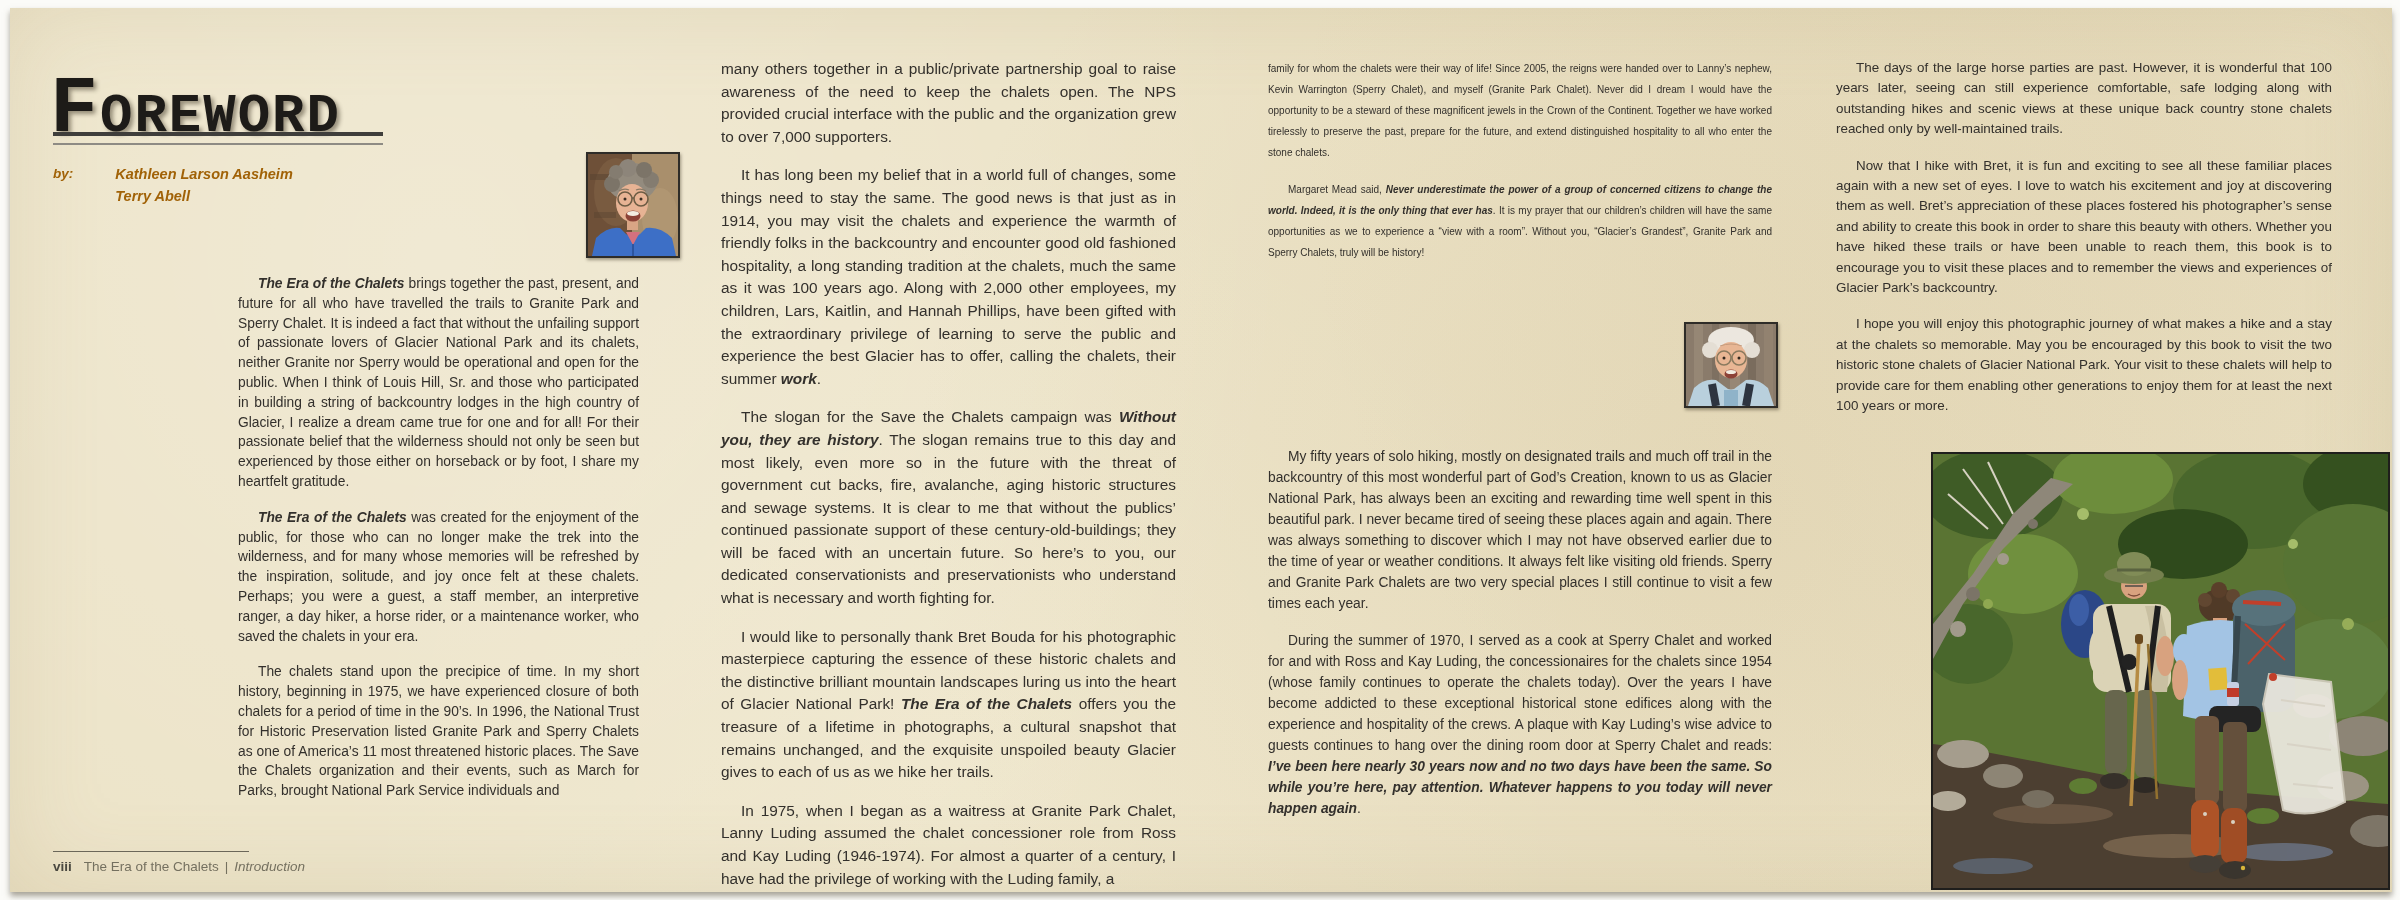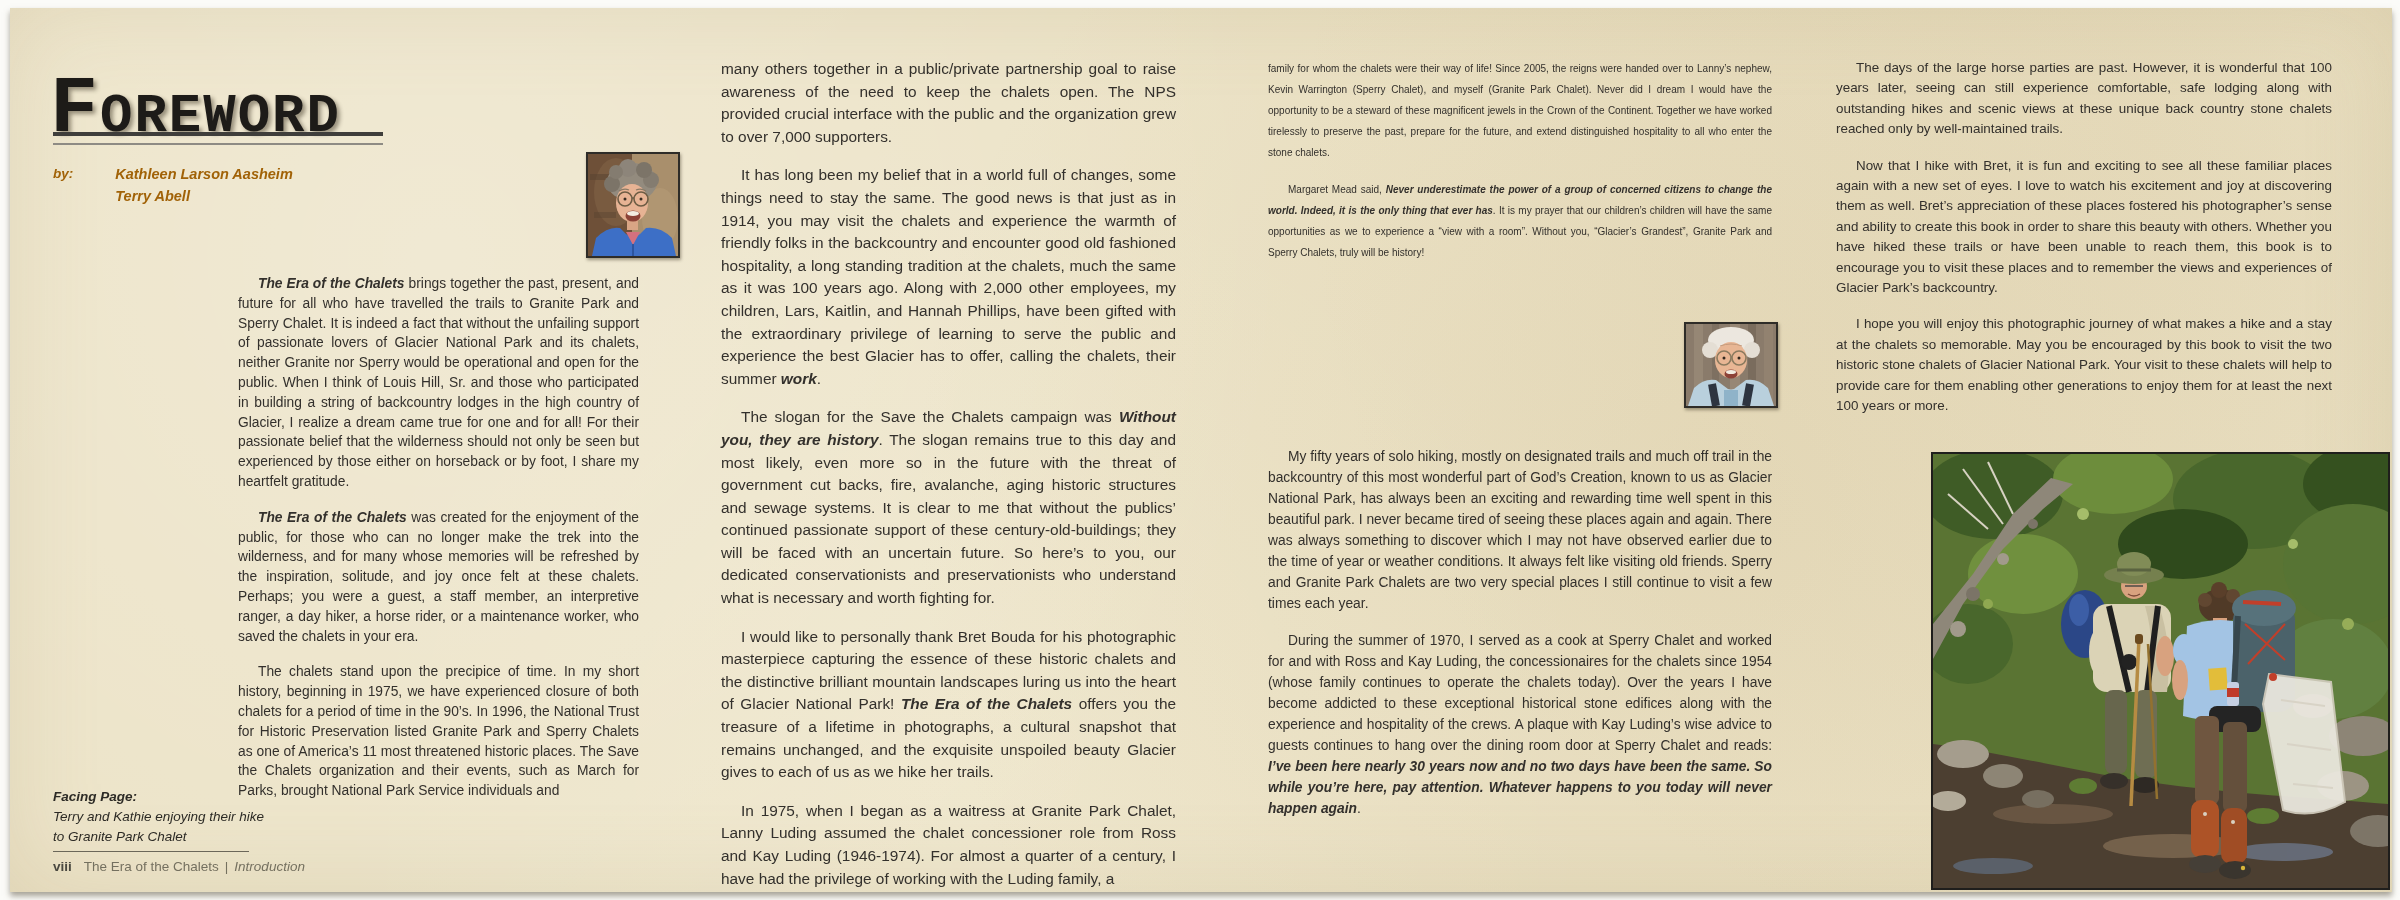--- a/index.html
+++ b/index.html
@@ -101,25 +101,20 @@
   <div class="col col3b">
       <p><span>My fifty years of solo hiking, mostly on designated trails and much off trail in the backcountry of this most wonderful part of God’s Creation, known to us as Glacier National Park, has always been an exciting and rewarding time well spent in this beautiful park. I never became tired of seeing these places again and again. There was always something to discover which I may not have observed earlier due to the time of year or weather conditions. It always felt like visiting old friends. Sperry and Granite Park Chalets are two very special places I still continue to visit a few times each year.</span></p>
       <p><span>During the summer of 1970, I served as a cook at Sperry Chalet and worked for and with Ross and Kay Luding, the concessionaires for the chalets since 1954 (whose family continues to operate the chalets today). Over the years I have become addicted to these exceptional historical stone edifices along with the experience and hospitality of the crews. A plaque with Kay Luding’s wise advice to guests continues to hang over the dining room door at Sperry Chalet and reads: </span><span class="run-bi">I’ve been here nearly 30 years now and no two days have been the same. So while you’re here, pay attention. Whatever happens to you today will never happen again</span><span>.</span></p>
     </div>
   <div class="col col4">
       <p><span>The days of the large horse parties are past. However, it is wonderful that 100 years later, seeing can still experience comfortable, safe lodging along with outstanding hikes and scenic views at these unique back country stone chalets reached only by well-maintained trails.</span></p>
       <p><span>Now that I hike with Bret, it is fun and exciting to see all these familiar places again with a new set of eyes. I love to watch his excitement and joy at discovering them as well. Bret’s appreciation of these places fostered his photographer’s sense and ability to create this book in order to share this beauty with others.  Whether you have hiked these trails or have been unable to reach them, this book is to encourage you to visit these places and to remember the views and experiences of Glacier Park’s backcountry.</span></p>
       <p><span>I hope you will enjoy this photographic journey of what makes a hike and a stay at the chalets so memorable. May you be encouraged by this book to visit the two historic stone chalets of Glacier National Park. Your visit to these chalets will help to provide care for them enabling other generations to enjoy them for at least the next 100 years or more.</span></p>
     </div>
 
-  <div class="facing-caption">
-    <div class="cap-label">Facing Page:</div>
-    <div class="cap-line">Terry and Kathie enjoying their hike</div>
-    <div class="cap-line">to Granite Park Chalet</div>
-  </div>
 
   <div class="footer-rule"></div>
   <div class="page-footer">
     <span class="pgnum">viii</span>
     <span class="bktitle">The Era of the Chalets</span>
     <span class="divider">|</span>
     <span class="section">Introduction</span>
   </div>
 
   <div class="photo portrait portrait-woman">

